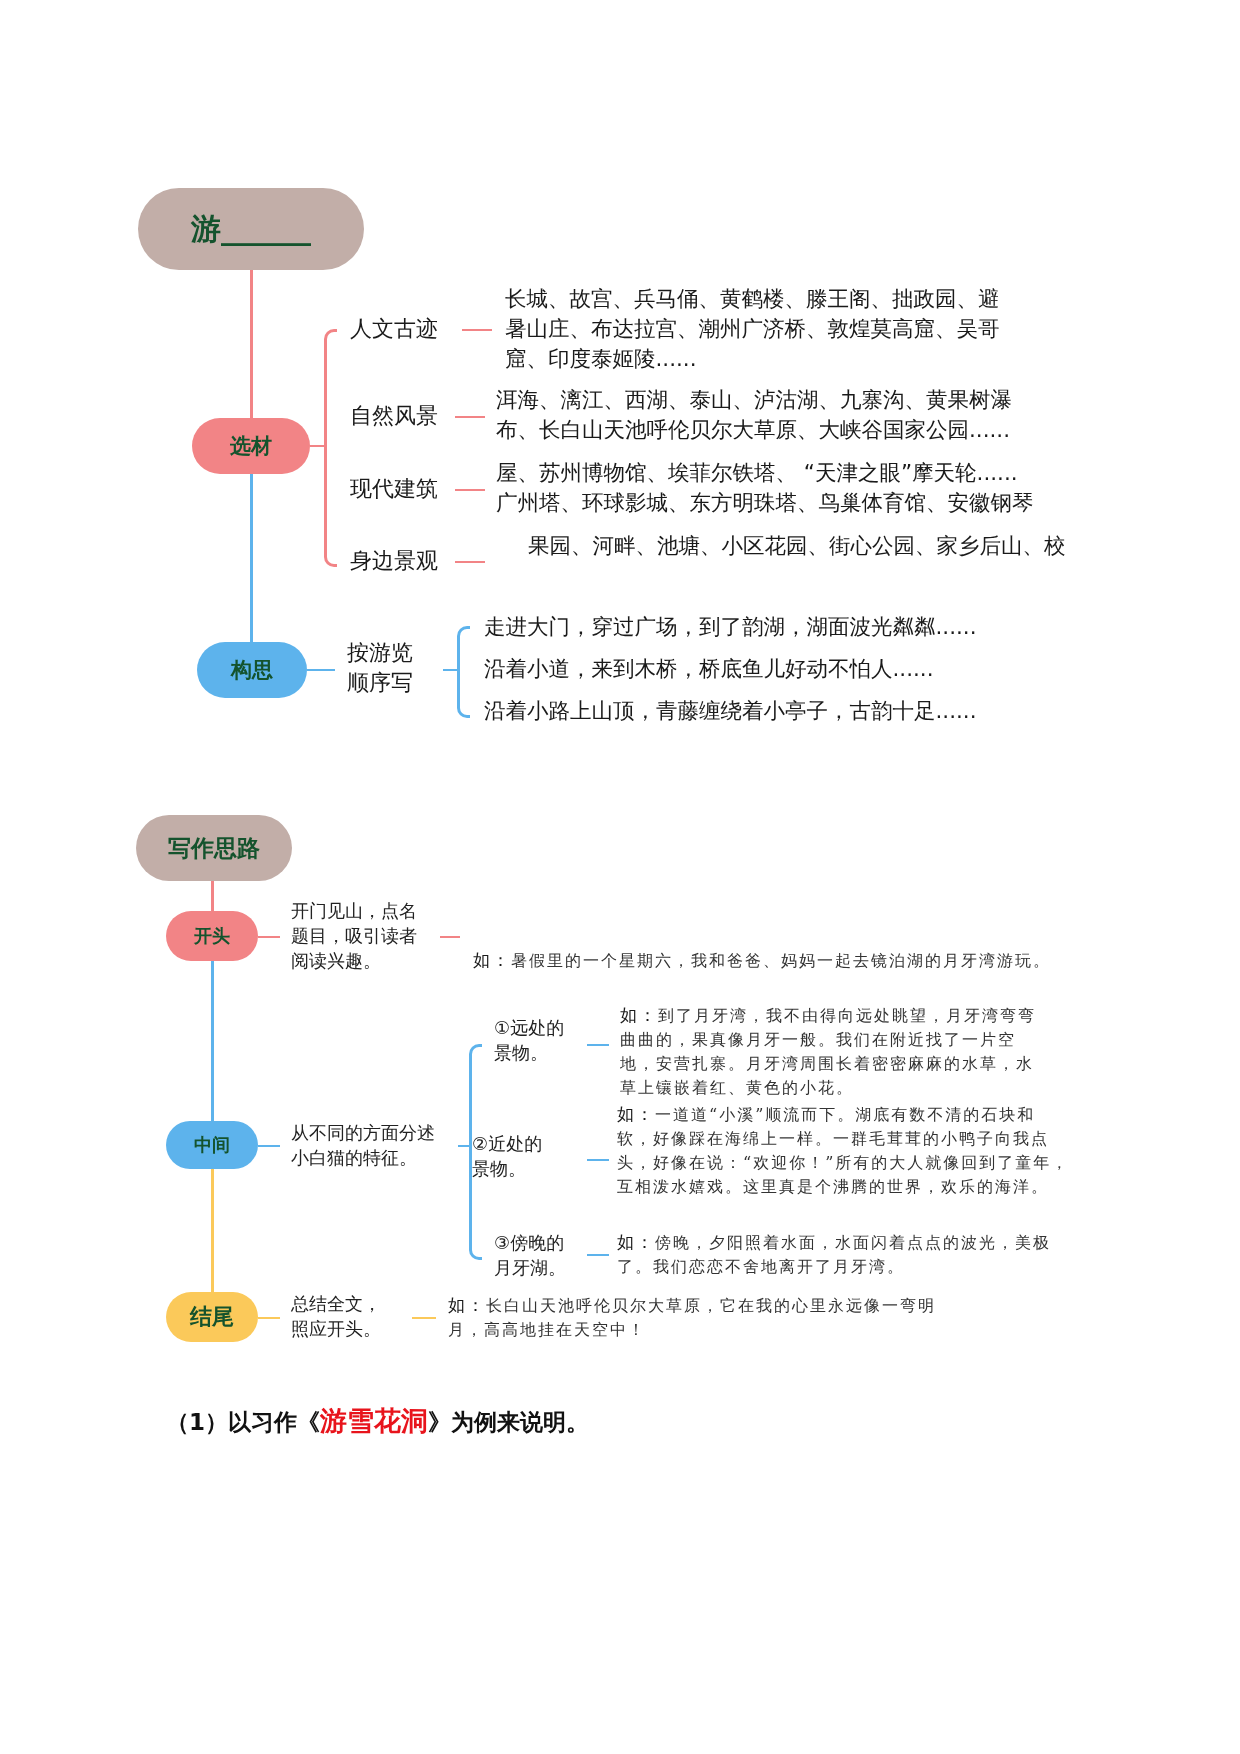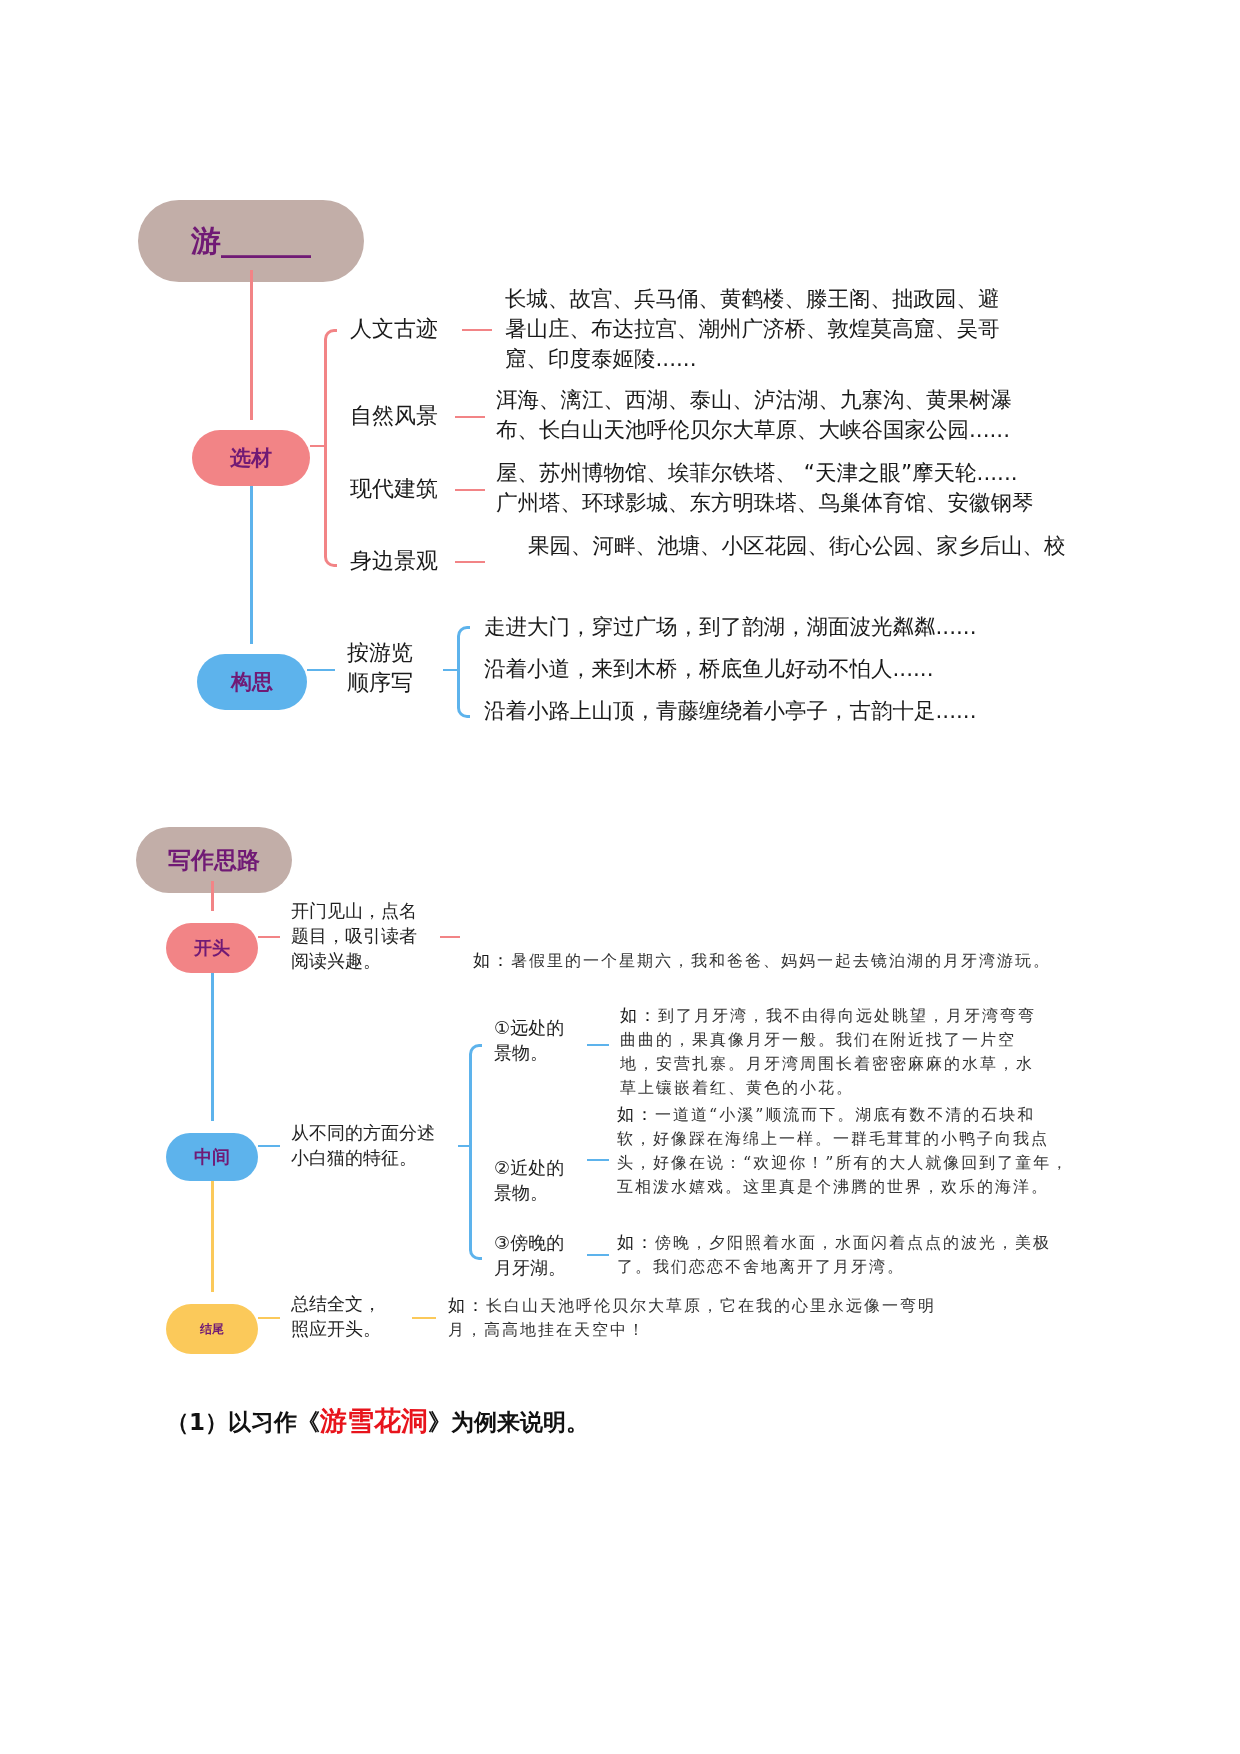--- a/index.html
+++ b/index.html
@@ -1,19 +1,19 @@
 <!DOCTYPE html>
 <html><head>
 <meta charset="utf-8">
 <style>
   html, body { margin: 0; padding: 0; background: #ffffff; }
   body { width: 1240px; height: 1754px; position: relative; overflow: hidden;
          font-family: "DejaVu Sans", "Liberation Sans", sans-serif; color: #1a1a1a; }
   .pill { position: absolute; display: flex; align-items: center; justify-content: center;
-          color: #701a75; font-weight: bold; border-radius: 999px; margin-top: 12px; }
+          color: #14532d; font-weight: bold; border-radius: 999px; }
   .root1 { left: 138px; top: 188px; width: 226px; height: 82px; background: #c2aea8; font-size: 30px; }
   .root2 { left: 136px; top: 815px; width: 156px; height: 66px; background: #c2aea8; font-size: 23px; }
   .n-red { background: #f28486; }
   .n-blue { background: #5db3ec; }
   .n-yellow { background: #fbc95a; }
   .vline { position: absolute; width: 3px; }
   .hline { position: absolute; height: 2px; }
   .red { background: #f28486; }
   .blue { background: #5db3ec; }
   .yellow { background: #fbc95a; }
@@ -130,21 +130,21 @@
     <div>景物。</div>
   </div>
   <div class="hline blue" style="left:587px; top:1044px; width:22px;"></div>
   <div class="hand" style="left:620px; top:1003px;">
     <div><b>如：</b><span>到了月牙湾，我不由得向远处眺望，月牙湾弯弯</span></div>
     <div>曲曲的，果真像月牙一般。我们在附近找了一片空</div>
     <div>地，安营扎寨。月牙湾周围长着密密麻麻的水草，水</div>
     <div>草上镶嵌着红、黄色的小花。</div>
   </div>
 
-  <div class="small-label" style="left:494px; top:1131px;margin-top:24px;">
+  <div class="small-label" style="left:472px; top:1131px;">
     <div>②近处的</div>
     <div>景物。</div>
   </div>
   <div class="hline blue" style="left:587px; top:1159px; width:22px;"></div>
   <div class="hand" style="left:617px; top:1102px;">
     <div><b>如：</b><span>一道道“小溪”顺流而下。湖底有数不清的石块和</span></div>
     <div>软，好像踩在海绵上一样。一群毛茸茸的小鸭子向我点</div>
     <div>头，好像在说：“欢迎你！”所有的大人就像回到了童年，</div>
     <div>互相泼水嬉戏。这里真是个沸腾的世界，欢乐的海洋。</div>
   </div>
@@ -152,21 +152,21 @@
   <div class="small-label" style="left:494px; top:1230px;">
     <div>③傍晚的</div>
     <div>月牙湖。</div>
   </div>
   <div class="hline blue" style="left:587px; top:1254px; width:22px;"></div>
   <div class="hand" style="left:617px; top:1230px;">
     <div><b>如：</b><span>傍晚，夕阳照着水面，水面闪着点点的波光，美极</span></div>
     <div>了。我们恋恋不舍地离开了月牙湾。</div>
   </div>
 
-  <div class="pill n-yellow" style="left:166px; top:1292px; width:92px; height:50px; font-size:12px;">
+  <div class="pill n-yellow" style="left:166px; top:1292px; width:92px; height:50px; font-size:22px;">
     <span>结尾</span>
   </div>
   <div class="hline yellow" style="left:258px; top:1317px; width:22px;"></div>
   <div class="small-label" style="left:291px; top:1291px;">
     <div>总结全文，</div>
     <div>照应开头。</div>
   </div>
   <div class="hline yellow" style="left:412px; top:1317px; width:24px;"></div>
   <div class="hand" style="left:448px; top:1293px;">
     <div><b>如：</b><span>长白山天池呼伦贝尔大草原，它在我的心里永远像一弯明</span></div>

